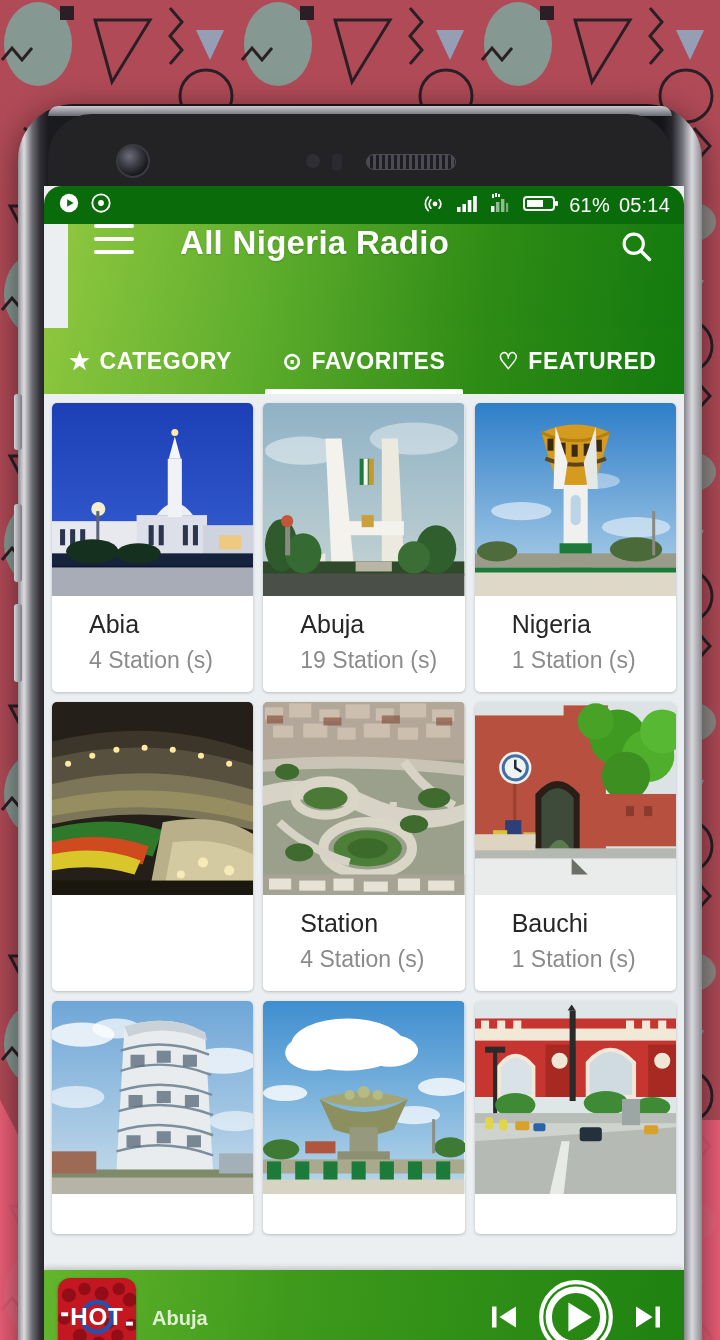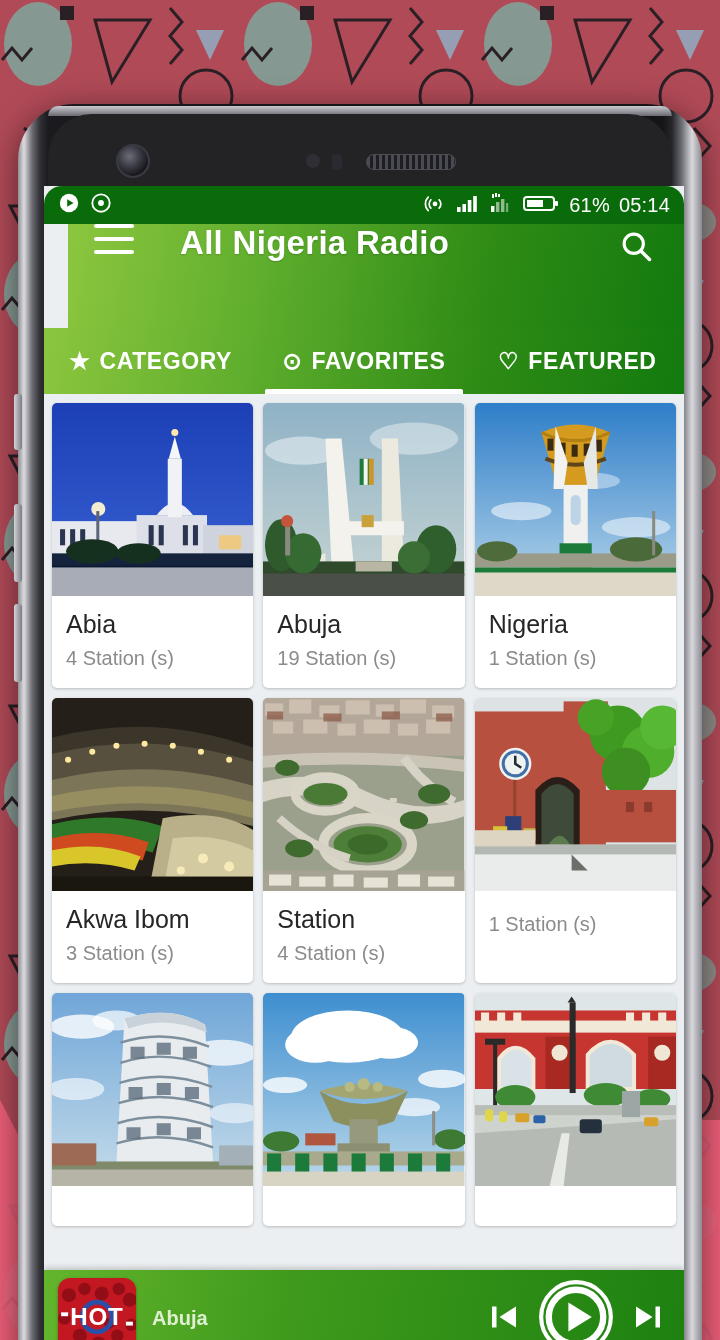--- a/index.html
+++ b/index.html
@@ -119,26 +119,26 @@
     overflow: hidden;
   }
   .card {
     background: #fff; border-radius: 5px;
     box-shadow: 0 1px 3px rgba(0,0,0,.22);
     overflow: hidden; cursor: pointer;
     display: flex; flex-direction: column;
   }
   .card-img { width: 100%; height: 193px; position: relative; overflow: hidden; }
   .card-img svg { display:block; width: 100%; height: 100%; }
-  .card-body { padding: 14px 14px 18px 14px; }
+  .card-body { padding: 14px 14px 18px 14px; margin-left: 23px; }
   .card-title {
     font-size: 25px; color: #262626; font-weight: 400;
     white-space: nowrap; overflow: hidden; text-overflow: clip;
   }
-  .card-sub { font-size: 20px; color: #8b8b8b; margin-top: 8px; }
+  .card-sub { font-size: 23px; color: #8b8b8b; margin-top: 8px; }
 
   
   #player {
     position: absolute; left: 0; bottom: 0; width: 640px; height: 94px;
     background: linear-gradient(100deg,#63b52c 0%, #3f9a1c 38%, #1d8110 100%);
     display: flex; align-items: center; padding: 0 14px;
     box-shadow: 0 -2px 6px rgba(0,0,0,.2);
   }
   #art {
     width: 78px; height: 78px; border-radius: 12px; overflow: hidden; flex: 0 0 auto;
@@ -431,24 +431,20 @@
             <path d="M110 120 q56 -10 90 12 L200 193 L96 193 Z" fill="#b9b089"></path>
             <path d="M120 140 q44 -6 80 12 L200 193 L110 193 Z" fill="#d8cfa6" opacity=".85"></path>
             <g fill="#fff3c0" opacity=".8">
               <circle cx="150" cy="160" r="5"></circle>
                 <circle cx="176" cy="168" r="5"></circle>
                 <circle cx="128" cy="172" r="4"></circle>
             </g>
             <rect y="178" width="200" height="15" fill="#1a170f"></rect>
           </svg>
         </div>
-        <div class="card-body">
-          <div class="card-title">Akwa Ibom</div>
-          <div class="card-sub">3 Station (s)</div>
-        </div>
       </div>
 
       <div class="card">
         <div class="card-img">
           <svg viewBox="0 0 200 193" preserveAspectRatio="xMidYMid slice">
             <rect width="200" height="193" fill="#9aa08c"></rect>
             <rect width="200" height="58" fill="#b3a79a"></rect>
             <g fill="#cdbfb0">
               <rect x="2" y="6" width="18" height="12"></rect>
                 <rect x="26" y="2" width="22" height="14"></rect>
@@ -532,20 +528,21 @@
                 <rect x="150" y="104" width="8" height="10"></rect>
                 <rect x="168" y="104" width="8" height="10"></rect>
               </g>
             <rect y="146" width="200" height="12" fill="#b4b8b2"></rect>
             <rect y="156" width="200" height="37" fill="#e9ecea"></rect>
             <path d="M96 156 L112 172 L96 172 Z" fill="#6b6f6a"></path>
             <rect x="0" y="132" width="60" height="16" fill="#ded4c2"></rect>
           </svg>
         </div>
         <div class="card-body">
+          <div class="card-title">Bauchi</div>
           <div class="card-sub">1 Station (s)</div>
         </div>
       </div>
 
       <div class="card">
         <div class="card-img">
           <svg viewBox="0 0 200 193" preserveAspectRatio="xMidYMid slice">
             <defs>
                 <linearGradient id="skyD" x1="0" y1="0" x2="0" y2="1">
               <stop offset="0" stop-color="#6fa6d8"></stop>

